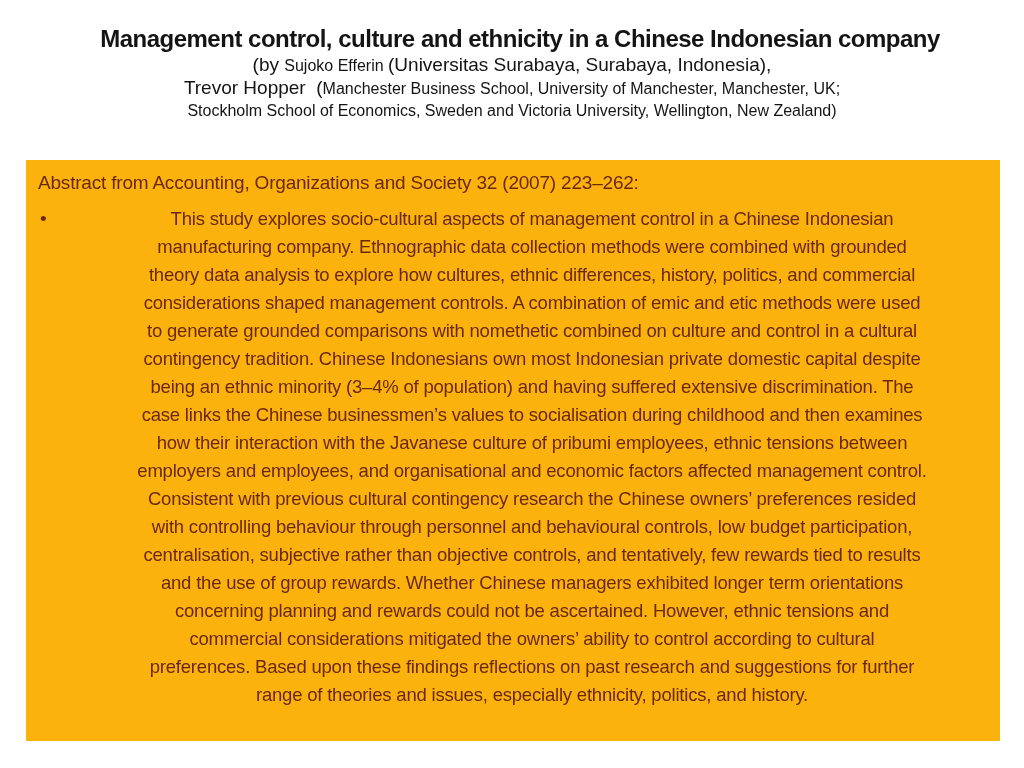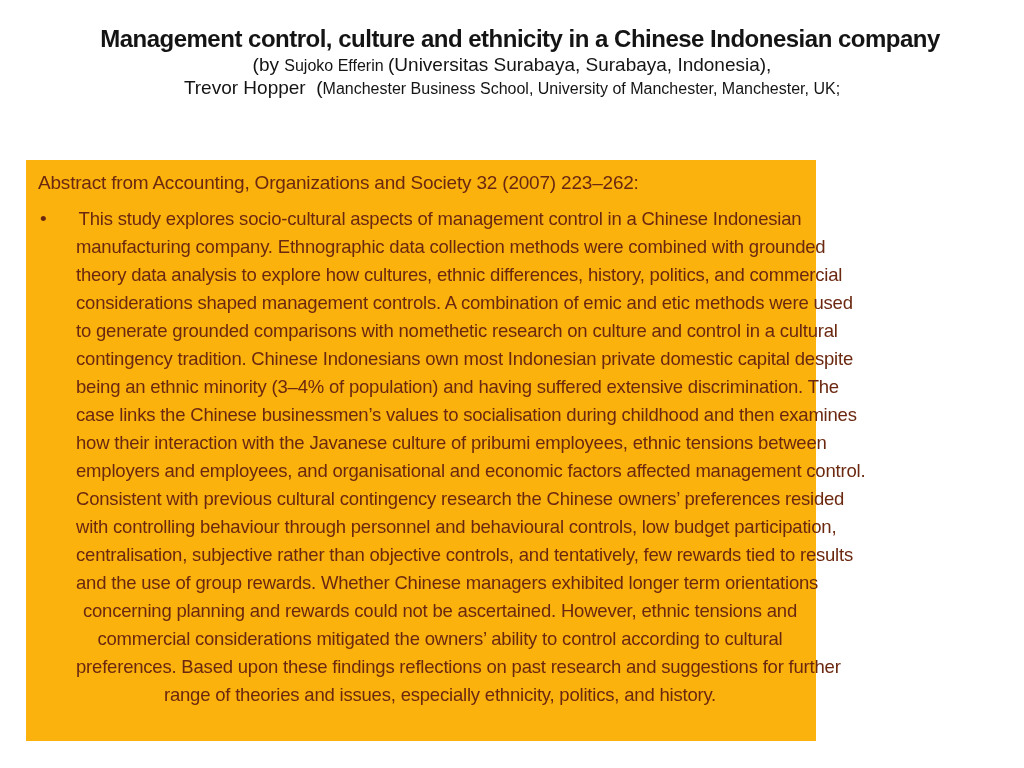--- a/index.html
+++ b/index.html
@@ -37,21 +37,21 @@
     line-height: 22px;
     color: #141414;
   }
   .byline span { white-space: pre; }
   .by-big   { font-size: 19px; }
   .by-small { font-size: 16px; }
   .abstract-box {
     position: absolute;
     left: 26px;
     top: 160px;
-    width: 790px;
+    width: 974px;
     height: 581px;
     box-sizing: border-box;
     background: #FBB20D;
     padding: 9px 12px 6px 12px;
     color: #6B2810;
   }
   .abstract-source {
     margin: 0 0 8px 0;
     font-size: 19px;
     line-height: 28px;
@@ -79,32 +79,33 @@
 </style>
 </head>
 <body>
 
 <div class="slide">
 
   <header class="title-block">
     <h1 class="slide-title">Management control, culture and ethnicity in a Chinese Indonesian company</h1>
     <p class="byline"><span class="by-big">(by </span><span class="by-small">Sujoko Efferin </span><span class="by-big">(Universitas Surabaya, Surabaya, Indonesia),</span></p>
     <p class="byline"><span class="by-big">Trevor Hopper  (</span><span class="by-small">Manchester Business School, University of Manchester, Manchester, UK;</span></p>
+    <p class="byline by-small">Stockholm School of Economics, Sweden and Victoria University, Wellington, New Zealand)</p>
   </header>
 
   <section class="abstract-box">
     <p class="abstract-source">Abstract from Accounting, Organizations and Society 32 (2007) 223–262:</p>
     <div class="bullet-item">
       <span class="bullet-glyph">•</span>
       <div class="bullet-lines">
           <div class="abstract-line">This study explores socio-cultural aspects of management control in a Chinese Indonesian</div>
           <div class="abstract-line">manufacturing company. Ethnographic data collection methods were combined with grounded</div>
           <div class="abstract-line">theory data analysis to explore how cultures, ethnic differences, history, politics, and commercial</div>
           <div class="abstract-line">considerations shaped management controls. A combination of emic and etic methods were used</div>
-          <div class="abstract-line">to generate grounded comparisons with nomethetic research on culture and control in a cultural</div>
+          <div class="abstract-line">to generate grounded comparisons with nomethetic combined on culture and control in a cultural</div>
           <div class="abstract-line">contingency tradition. Chinese Indonesians own most Indonesian private domestic capital despite</div>
           <div class="abstract-line">being an ethnic minority (3–4% of population) and having suffered extensive discrimination. The</div>
           <div class="abstract-line">case links the Chinese businessmen’s values to socialisation during childhood and then examines</div>
           <div class="abstract-line">how their interaction with the Javanese culture of pribumi employees, ethnic tensions between</div>
           <div class="abstract-line">employers and employees, and organisational and economic factors affected management control.</div>
           <div class="abstract-line">Consistent with previous cultural contingency research the Chinese owners’ preferences resided</div>
           <div class="abstract-line">with controlling behaviour through personnel and behavioural controls, low budget participation,</div>
           <div class="abstract-line">centralisation, subjective rather than objective controls, and tentatively, few rewards tied to results</div>
           <div class="abstract-line">and the use of group rewards. Whether Chinese managers exhibited longer term orientations</div>
           <div class="abstract-line">concerning planning and rewards could not be ascertained. However, ethnic tensions and</div>

